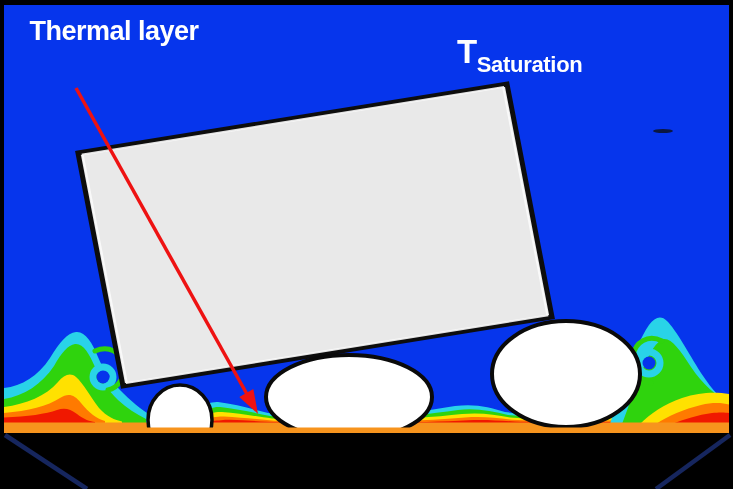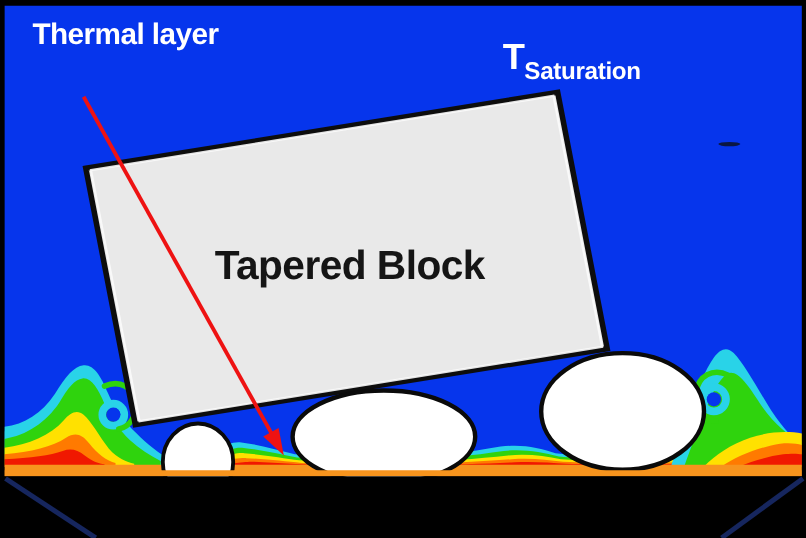--- a/index.html
+++ b/index.html
@@ -90,14 +90,13 @@
   </svg>
 
   <div class="label label-suppression">
     <div>Thermal layer</div>
   </div>
 
   <div class="label label-tsat">
     <span class="t-main">T</span><span class="t-sub">Saturation</span>
   </div>
 
-  <div class="label label-block">Tapered Block</div>
 </div>
 
 </body></html>

